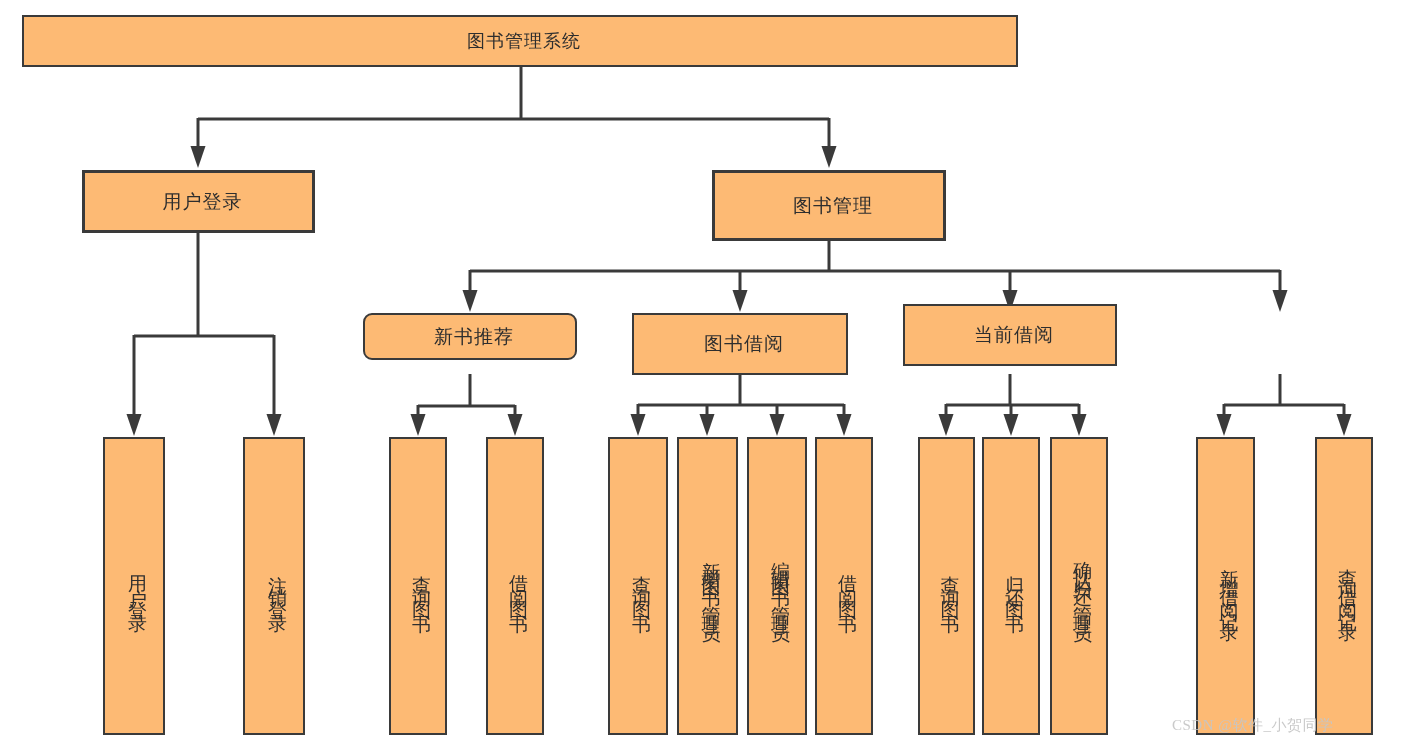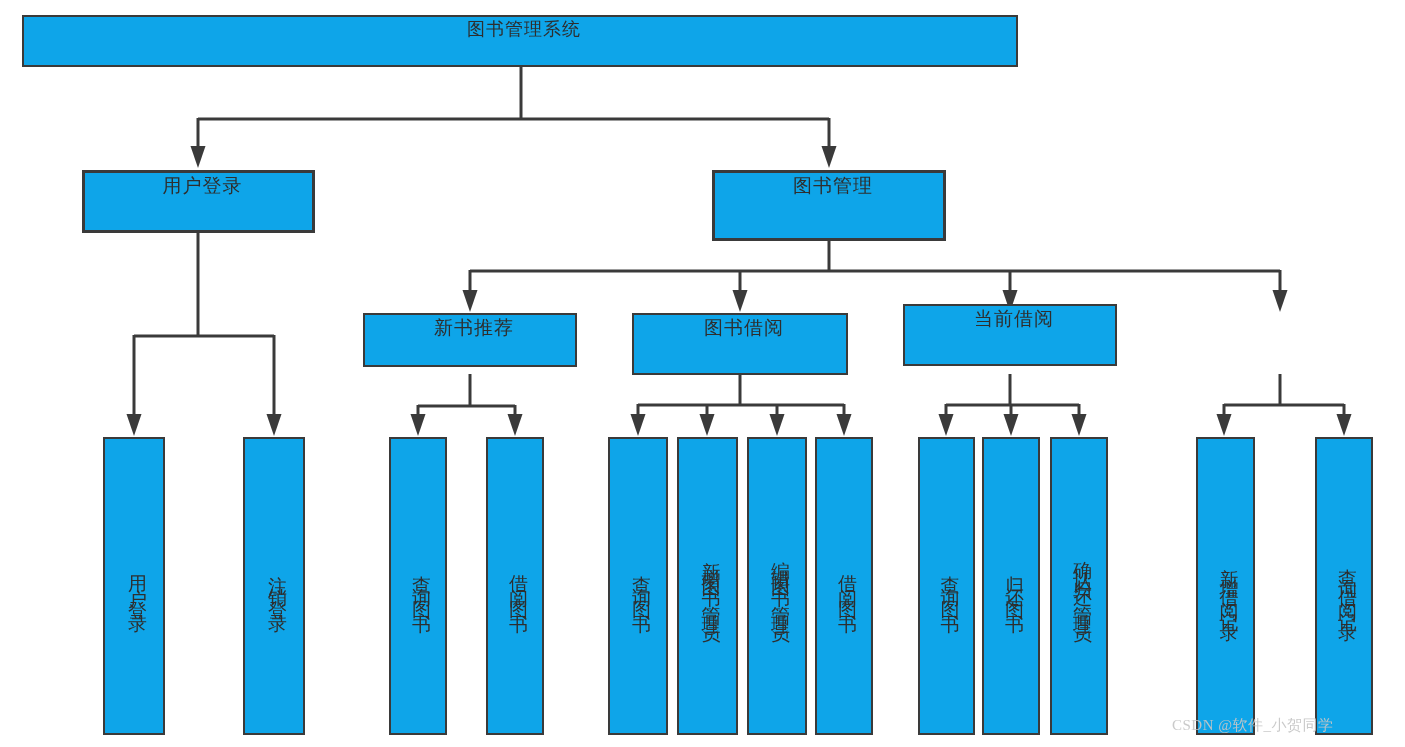--- a/index.html
+++ b/index.html
@@ -16,23 +16,24 @@
     overflow: hidden;
   }
   #connectors {
     position: absolute;
     left: 0; top: 0;
     width: 1405px; height: 747px;
     pointer-events: none;
   }
   .box {
     position: absolute;
-    background: #0ea5e9;
+    background: #fdba74;
     border: 3px solid #3a3a3a;
     display: flex;
+    align-items: center;
     justify-content: center;
     text-align: center;
     padding-left: 8px;
   }
   .box.thin { border-width: 2px; }
   .hlabel {
     font-size: 19px;
     letter-spacing: 1px;
     color: #2e2e2e;
     white-space: nowrap;
@@ -141,21 +142,21 @@
     <span class="hlabel">图书管理系统</span>
   </div>
 
   <div class="box" style="left:82px; top:170px; width:233px; height:63px;">
     <span class="hlabel">用户登录</span>
   </div>
   <div class="box" style="left:712px; top:170px; width:234px; height:71px;">
     <span class="hlabel">图书管理</span>
   </div>
 
-  <div class="box thin" style="left:363px; top:313px; width:214px; height:54px;">
+  <div class="box thin" style="left:363px; top:313px; width:214px; height:47px;border-radius:9px;">
     <span class="hlabel">新书推荐</span>
   </div>
   <div class="box thin" style="left:632px; top:313px; width:216px; height:62px;">
     <span class="hlabel">图书借阅</span>
   </div>
   <div class="box thin" style="left:903px; top:304px; width:214px; height:62px;">
     <span class="hlabel">当前借阅</span>
   </div>
 
   <div class="box leaf" style="left:103px; width:62px;">

